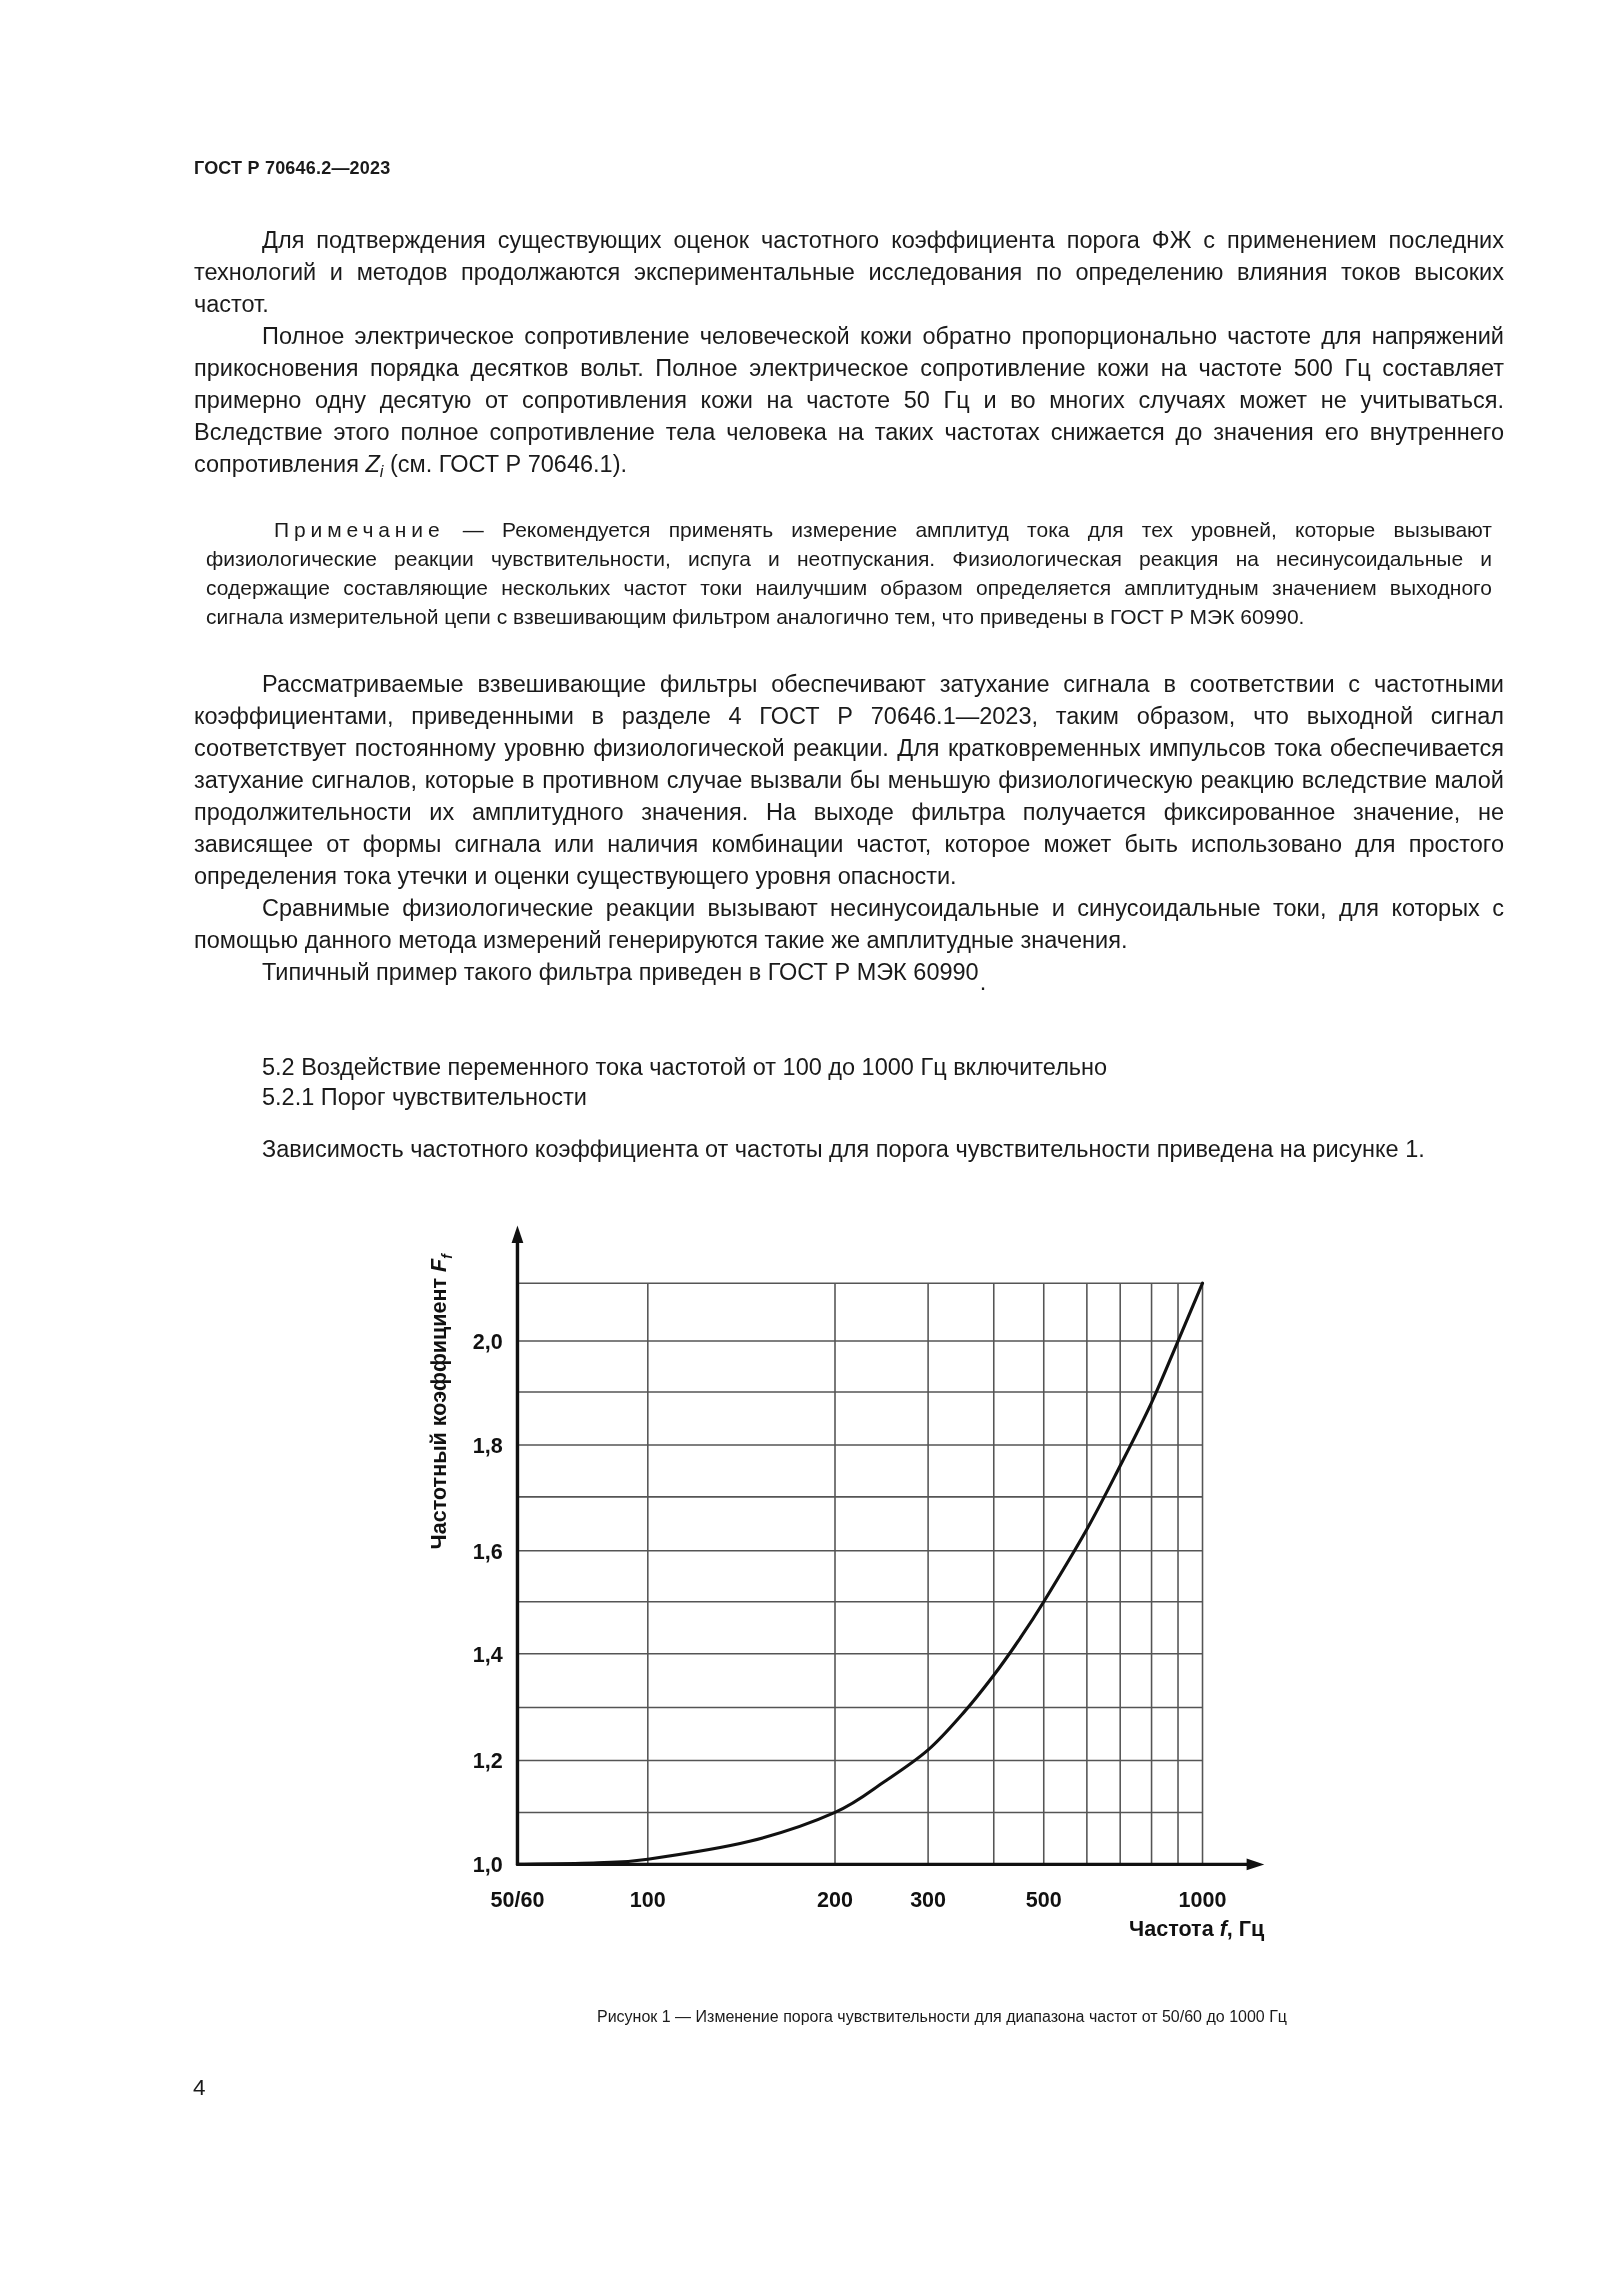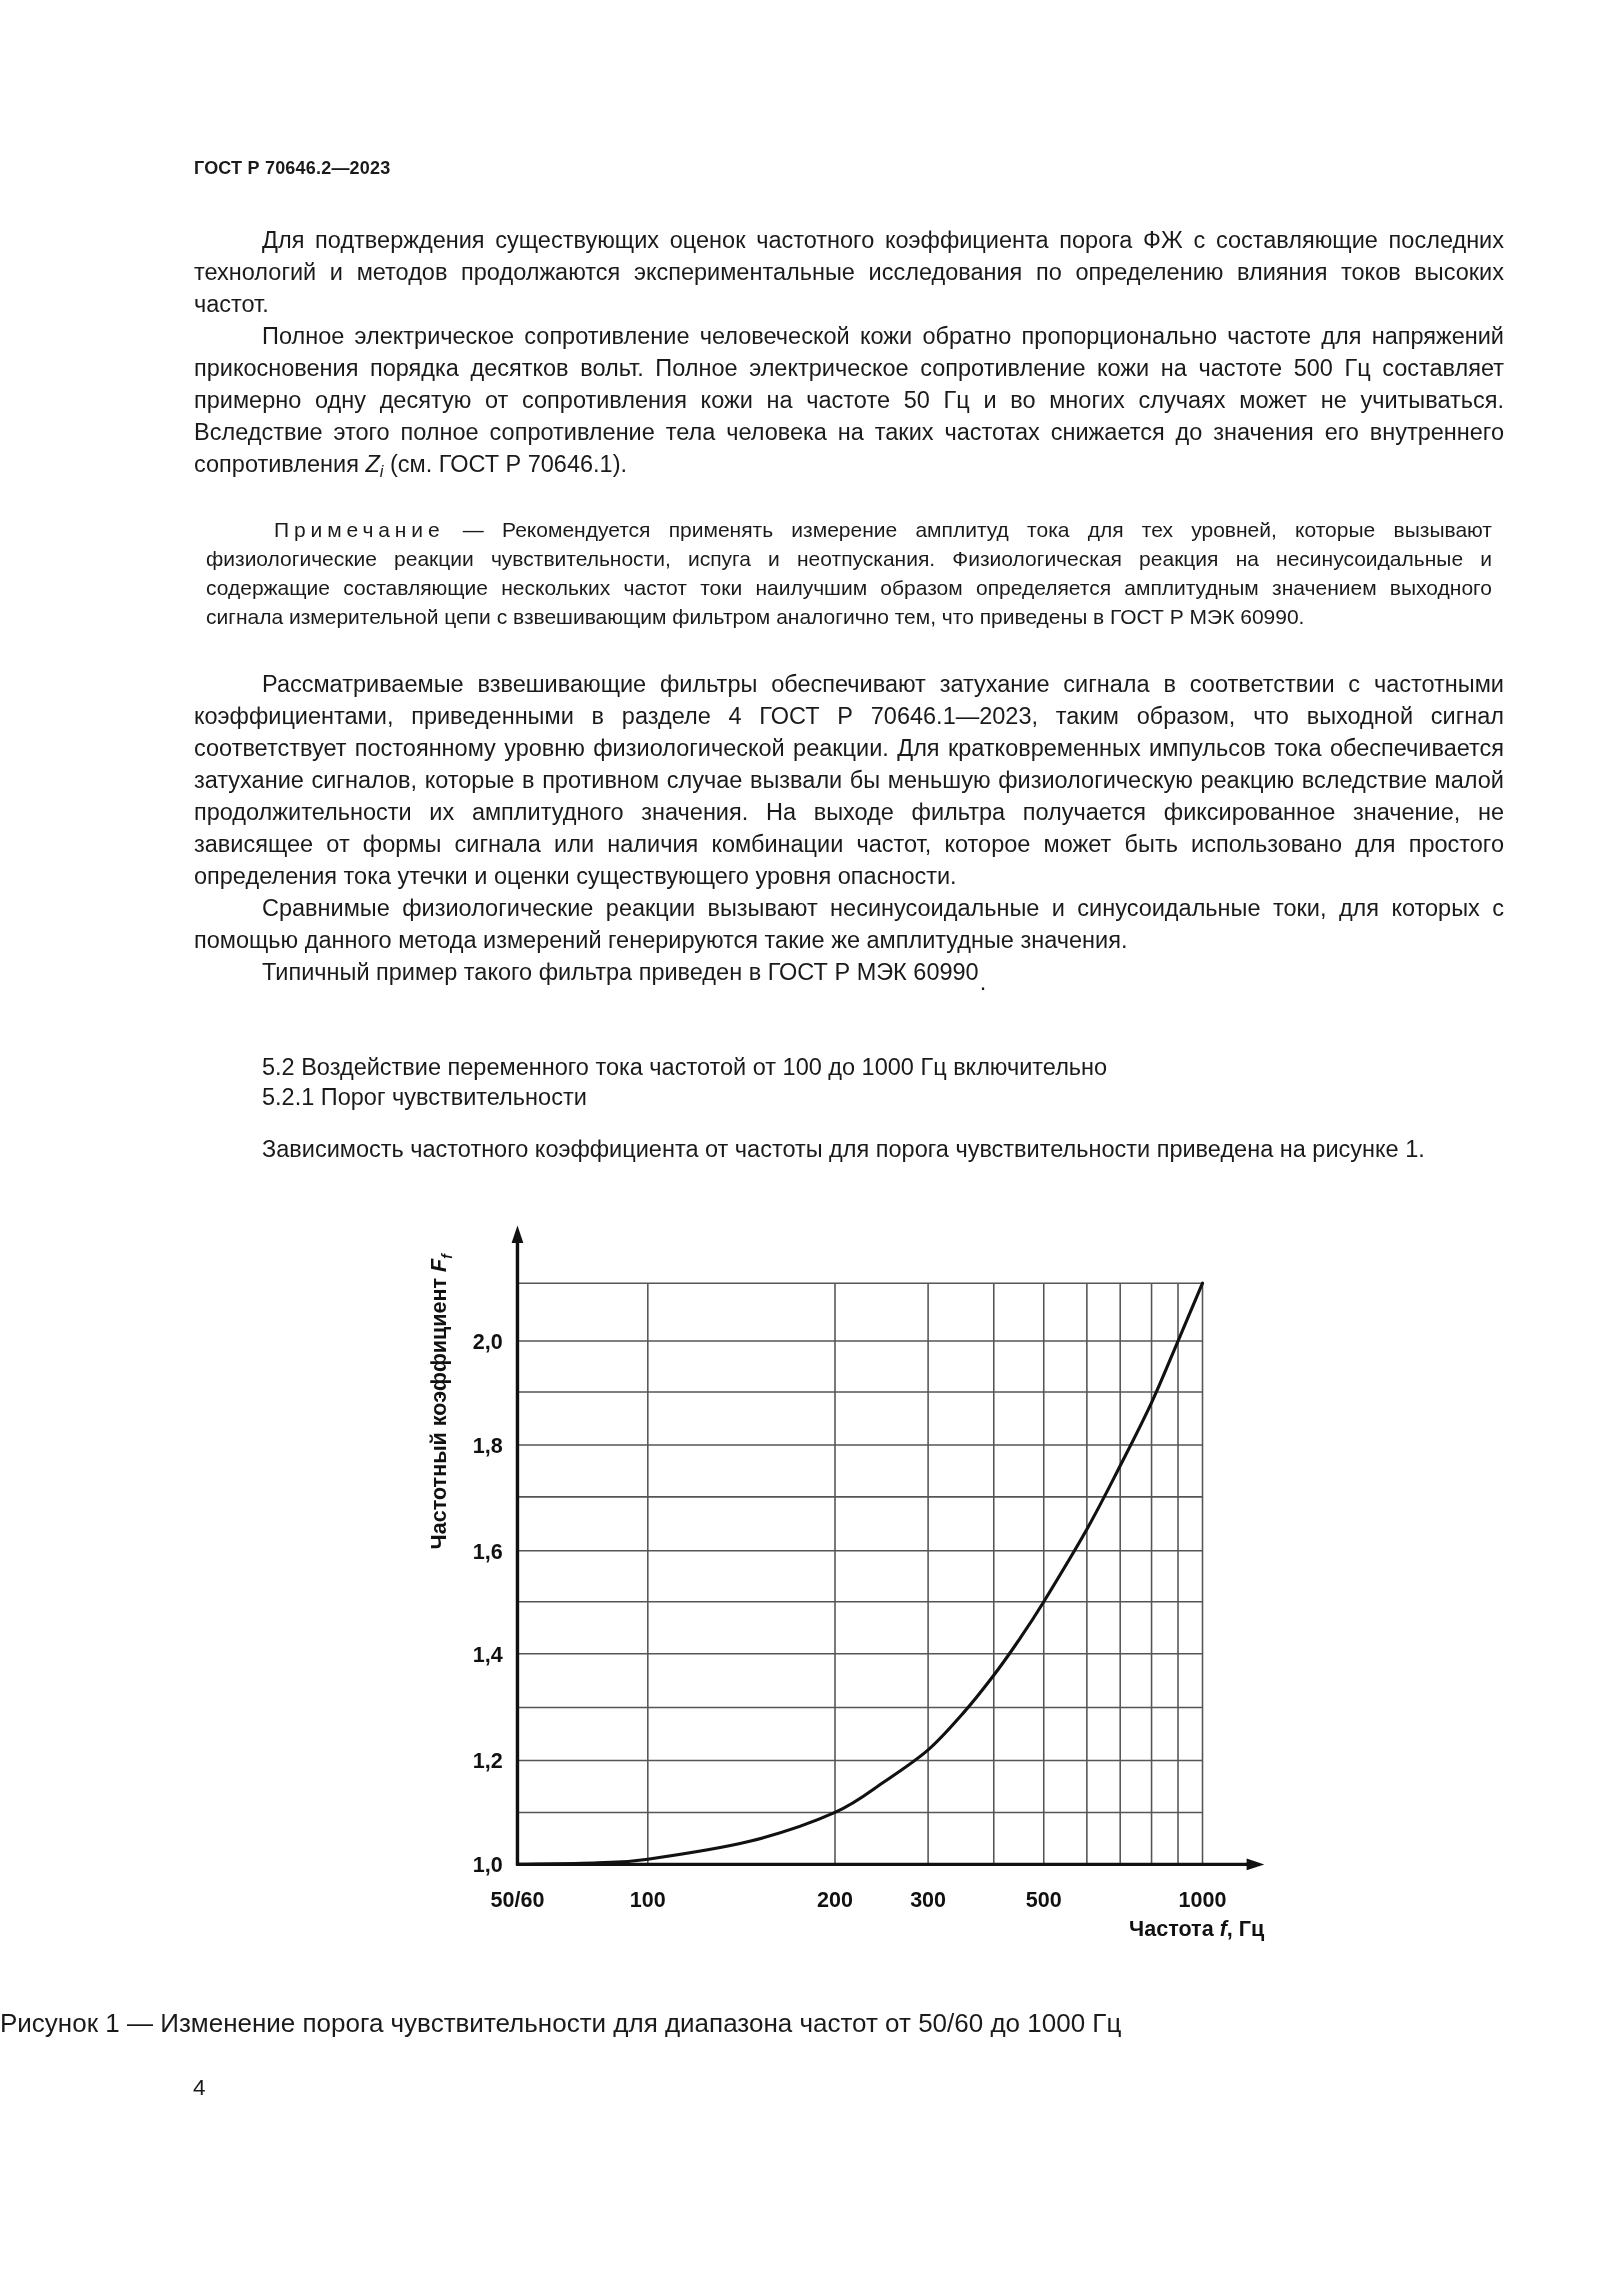--- a/index.html
+++ b/index.html
@@ -9,31 +9,31 @@
   .header { left:194px; top:158px; font-size:18px; font-weight:bold; letter-spacing:0.2px; }
   .block { left:194px; width:1310px; font-size:23.5px; line-height:32px; text-align:justify; }
   .block p { margin:0; text-indent:68px; }
   .note { left:194px; width:1310px; font-size:21px; line-height:29px; text-align:justify; }
   .note p { margin:12px; text-indent:68px; }
   .spaced { letter-spacing:4.9px; }
   .heading { left:262px; font-size:23.5px; font-weight:normal; }
   .sub { font-size:0.7em; vertical-align:-0.3em; font-style:italic; }
   .ital { font-style:italic; }
   .dot { position:relative; top:9.8px; left:1px; }
-  .caption { left:0; width:1287px; text-align:left; font-size:26px; }
+  .caption { left:0; width:1287px; text-align:right; font-size:16px; }
   .pagenum { left:193px; font-size:22.5px; }
   svg text { font-family:"Liberation Sans", "DejaVu Sans", sans-serif; }
 </style>
 </head>
 <body>
 
 <div class="abs header">ГОСТ Р 70646.2—2023</div>
 
 <div class="abs block" style="top:224px;">
-  <p>Для подтверждения существующих оценок частотного коэффициента порога ФЖ с составляющие последних технологий и методов продолжаются экспериментальные исследования по определению влияния токов высоких частот.</p>
+  <p>Для подтверждения существующих оценок частотного коэффициента порога ФЖ с применением последних технологий и методов продолжаются экспериментальные исследования по определению влияния токов высоких частот.</p>
   <p><span>Полное электрическое сопротивление человеческой кожи обратно пропорционально частоте для напряжений прикосновения порядка десятков вольт. Полное электрическое сопротивление кожи на частоте 500 Гц составляет примерно одну десятую от сопротивления кожи на частоте 50 Гц и во многих случаях может не учитываться. Вследствие этого полное сопротивление тела человека на таких частотах снижается до значения его внутреннего сопротивления </span><span class="ital">Z</span><span class="sub">i</span><span> (см. ГОСТ Р 70646.1).</span></p>
 </div>
 
 <div class="abs note" style="top:503px;">
   <p><span class="spaced">Примечание</span><span> — Рекомендуется применять измерение амплитуд тока для тех уровней, которые вызывают физиологические реакции чувствительности, испуга и неотпускания. Физиологическая реакция на несинусоидальные и содержащие составляющие нескольких частот токи наилучшим образом определяется амплитудным значением выходного сигнала измерительной цепи с взвешивающим фильтром аналогично тем, что приведены в ГОСТ Р МЭК 60990.</span></p>
 </div>
 
 <div class="abs block" style="top:668px;">
   <p>Рассматриваемые взвешивающие фильтры обеспечивают затухание сигнала в соответствии с частотными коэффициентами, приведенными в разделе 4 ГОСТ Р 70646.1—2023, таким образом, что выходной сигнал соответствует постоянному уровню физиологической реакции. Для кратковременных импульсов тока обеспечивается затухание сигналов, которые в противном случае вызвали бы меньшую физиологическую реакцию вследствие малой продолжительности их амплитудного значения. На выходе фильтра получается фиксированное значение, не зависящее от формы сигнала или наличия комбинации частот, которое может быть использовано для простого определения тока утечки и оценки существующего уровня опасности.</p>
   <p>Сравнимые физиологические реакции вызывают несинусоидальные и синусоидальные токи, для которых с помощью данного метода измерений генерируются такие же амплитудные значения.</p>

